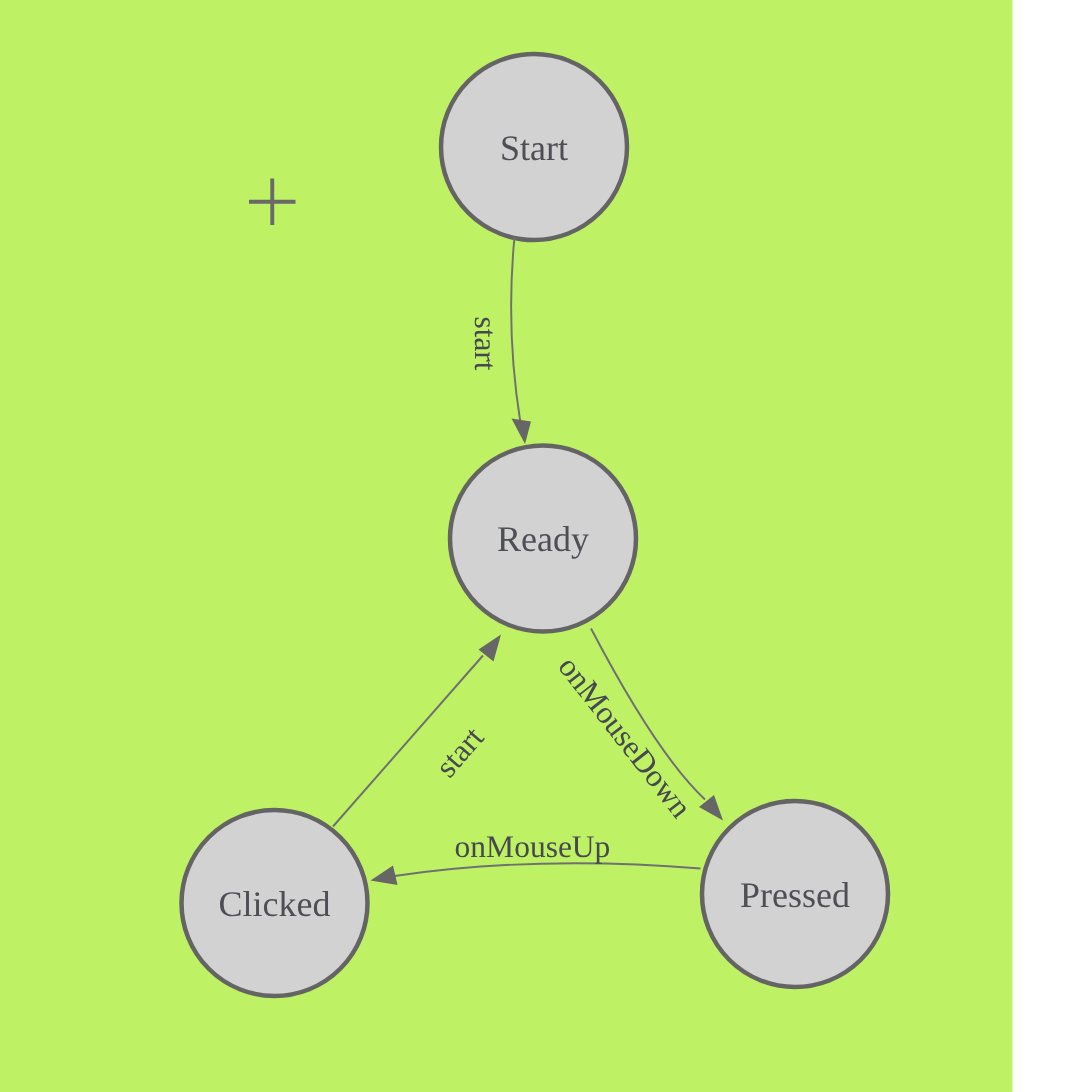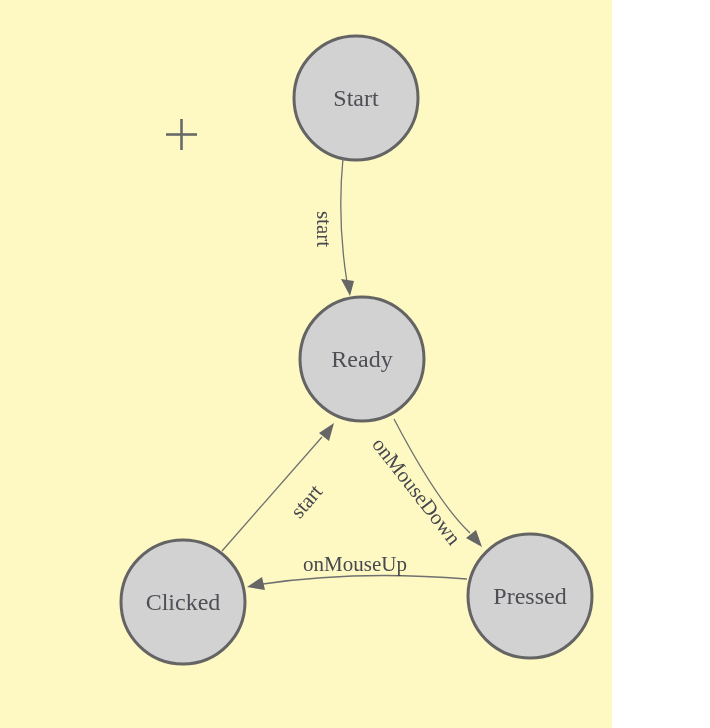--- a/index.html
+++ b/index.html
@@ -5,23 +5,23 @@
   html, body {
     margin: 0;
     padding: 0;
     background: #ffffff;
     width: 710px;
     height: 728px;
     overflow: hidden;
   }
   .stage {
     position: relative;
-    width: 612px;
+    width: 675px;
     height: 728px;
-    background: #fef9c3;
+    background: #bef264;
   }
   svg { display: block; }
   .node-circle-shape {
     stroke-width: 3px;
   }
   .node-label-text {
     font-family: "Liberation Serif", "DejaVu Serif", serif;
     font-size: 24px;
     text-anchor: middle;
   }

